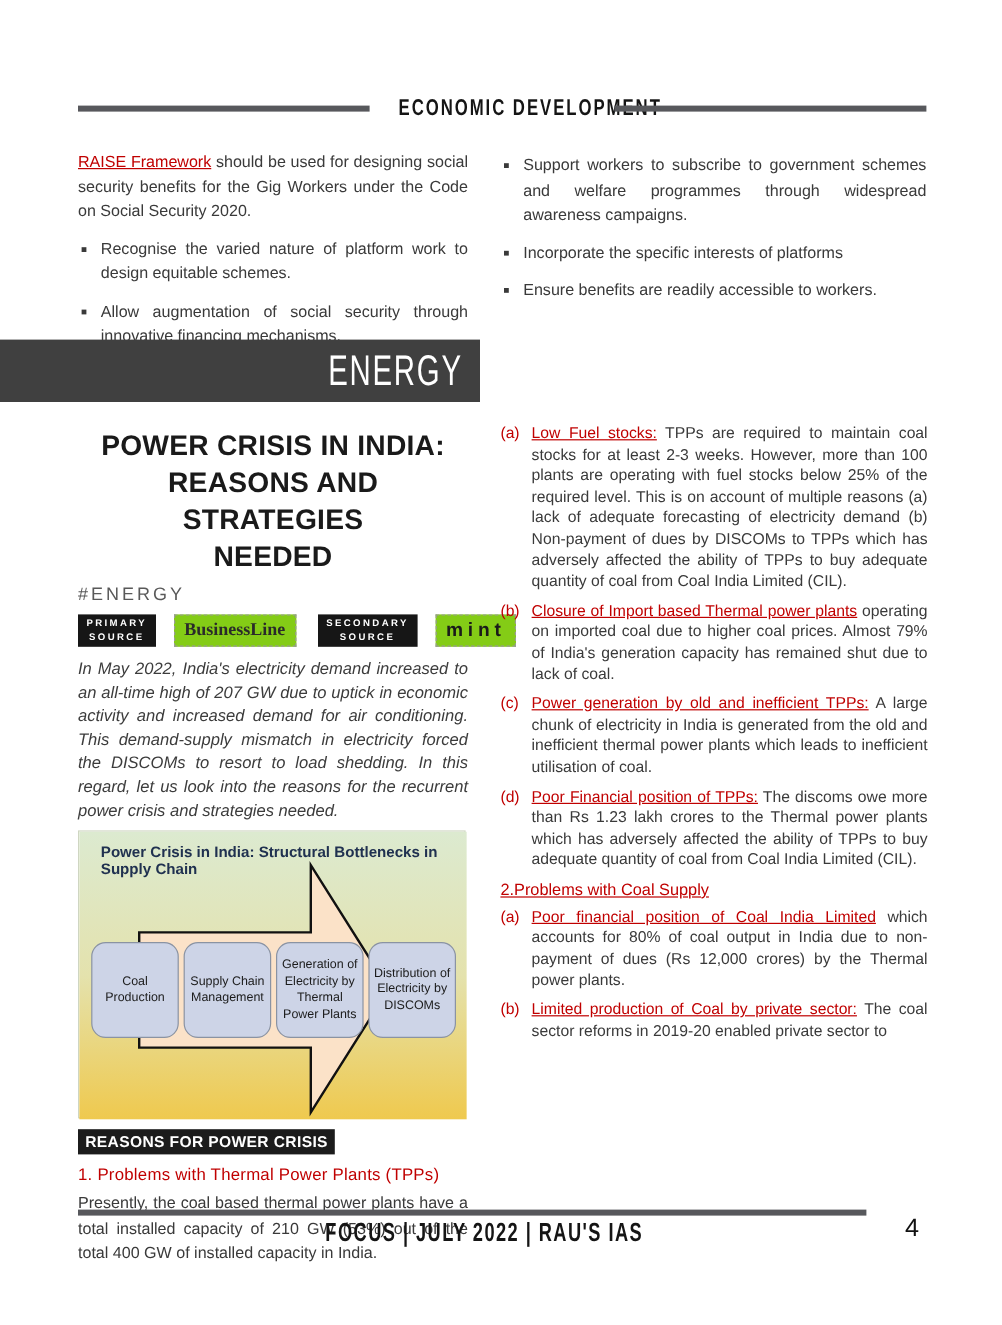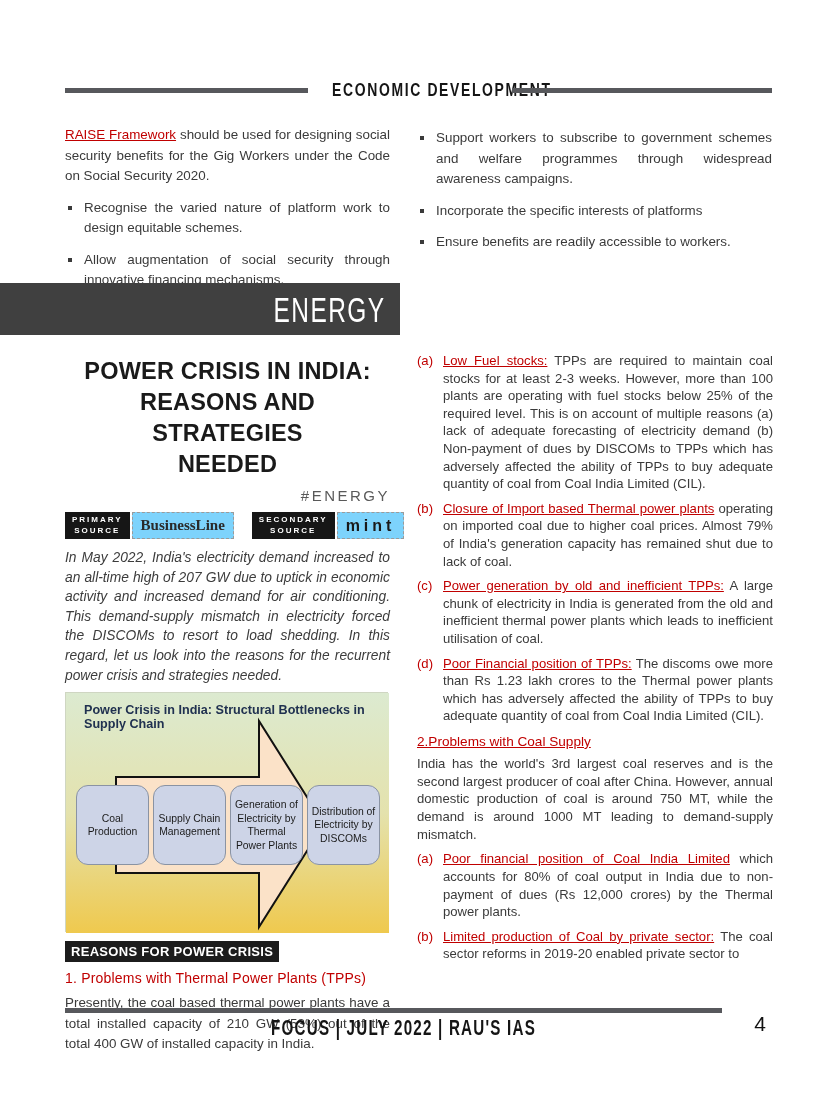--- a/index.html
+++ b/index.html
@@ -42,37 +42,37 @@
     padding-right: 14px; font-size: 34px; font-weight: 400; letter-spacing: 2px;
   }
   .energy-banner > span { display: inline-block; transform: scale(0.72, 1.05); transform-origin: right center; }
   
   .col-left { position: absolute; left: 65px; top: 356px; width: 325px; }
   .article-title {
     text-align: center; font-weight: 700; font-size: 23.5px;
     line-height: 31px; color: #1a1a1a; letter-spacing: 0.2px;
   }
   .hashtag {
-    text-align: right; color: #595959; font-size: 15px;
+    text-align: left; color: #595959; font-size: 15px;
     letter-spacing: 2.5px; margin-top: 7px; font-weight: 500;
   }
   .badges {
     display: flex; justify-content: flex-start; align-items: stretch;
     gap: 18px; margin-top: 8px; height: 27px;
   }
   .badge-group { display: flex; align-items: stretch; }
   .badge-black {
     background: #161616; color: #ffffff; font-size: 8px; font-weight: 700;
     letter-spacing: 2px; text-align: center; line-height: 1.3;
     display: flex; flex-direction: column; justify-content: center;
     padding: 2px 7px; white-space: pre-line;
   }
   .badge-dashed {
     border: 1.5px dashed #9a9a9a; display: flex; align-items: center;
-    padding: 2px 8px; margin-left: 2px; background: #7dd3fc;
+    padding: 2px 8px; margin-left: 15px; background: #84cc16;
   }
   .badge-businessline { font-family: "Liberation Serif", serif; font-weight: 700; font-size: 15px; color: #2a2a2a; }
   .badge-mint { font-weight: 700; font-size: 16px; letter-spacing: 4px; color: #1a1a1a; }
   .intro {
     margin-top: 9px; font-style: italic; font-size: 13.8px;
     line-height: 19.6px; text-align: justify; color: #3c3c3c;
   }
   
   .diagram {
     position: relative; margin-top: 7px; width: 323px; height: 240px;
@@ -213,21 +213,20 @@
       <span class="marker">(b)</span><span class="red-link">Closure of Import based Thermal power plants</span><span> operating on imported coal due to higher coal prices. Almost 79% of India's generation capacity has remained shut due to lack of coal.</span>
     </div>
     <div class="rlist-item">
       <span class="marker">(c)</span><span class="red-link">Power generation by old and inefficient TPPs:</span><span> A large chunk of electricity in India is generated from the old and inefficient thermal power plants which leads to inefficient utilisation of coal.</span>
     </div>
     <div class="rlist-item">
       <span class="marker">(d)</span><span class="red-link">Poor Financial position of TPPs:</span><span> The discoms owe more than Rs 1.23 lakh crores to the Thermal power plants which has adversely affected the ability of TPPs to buy adequate quantity of coal from Coal India Limited (CIL).</span>
     </div>
 
     <div class="r2-heading">2.Problems with Coal Supply</div>
-    <div class="r-para">India has the world's 3rd largest coal reserves and is the second largest producer of coal after China. However, annual domestic production of coal is around 750 MT, while the demand is around 1000 MT leading to demand-supply mismatch.</div>
 
     <div class="rlist-item">
       <span class="marker">(a)</span><span class="red-link">Poor financial position of Coal India Limited</span><span> which accounts for 80% of coal output in India due to non-payment of dues (Rs 12,000 crores) by the Thermal power plants.</span>
     </div>
     <div class="rlist-item">
       <span class="marker">(b)</span><span class="red-link">Limited production of Coal by private sector:</span><span> The coal sector reforms in 2019-20 enabled private sector to</span>
     </div>
   </div>
 
   <div class="ftr-bar"></div>

